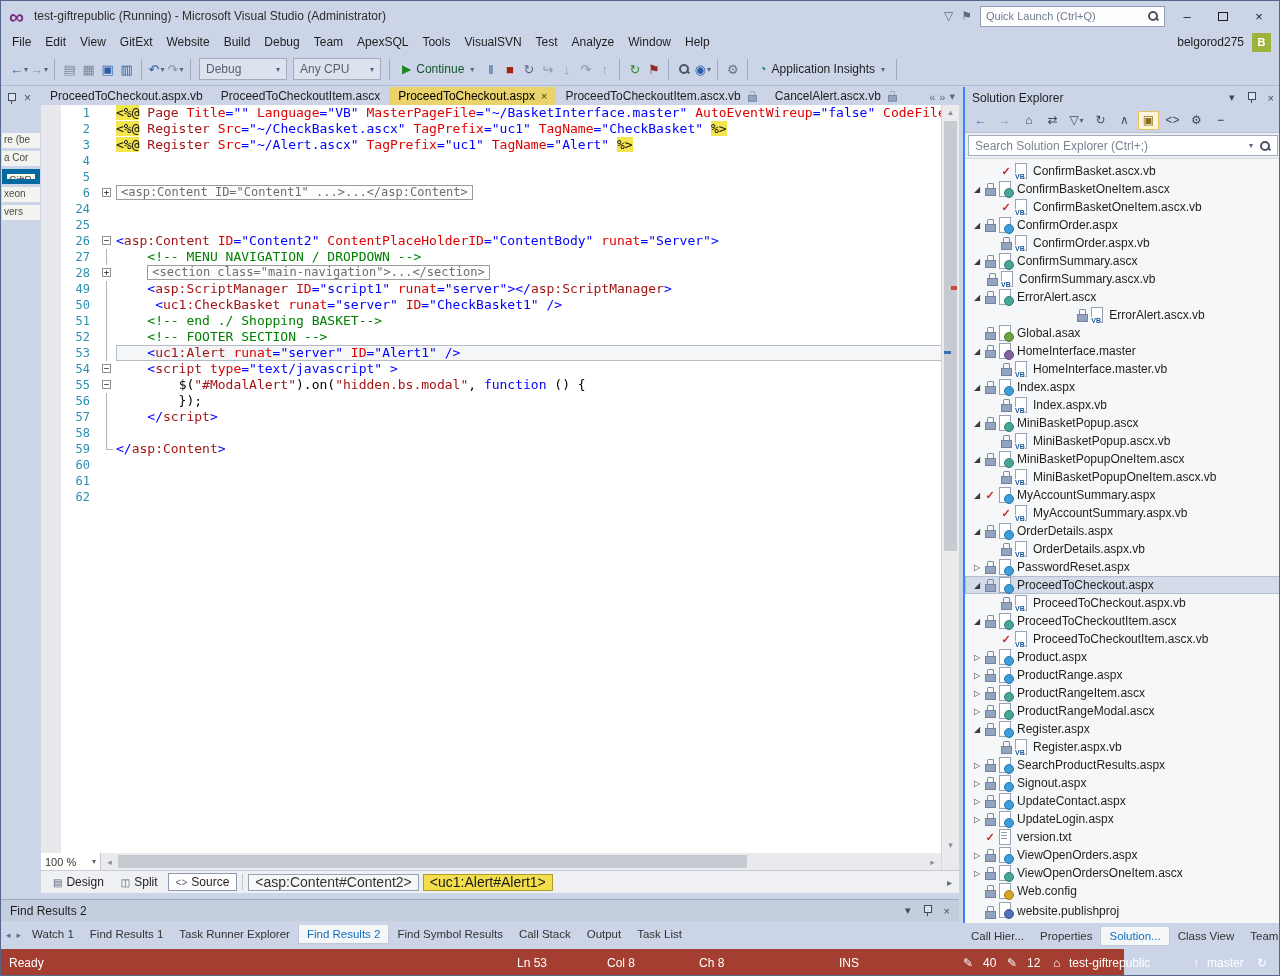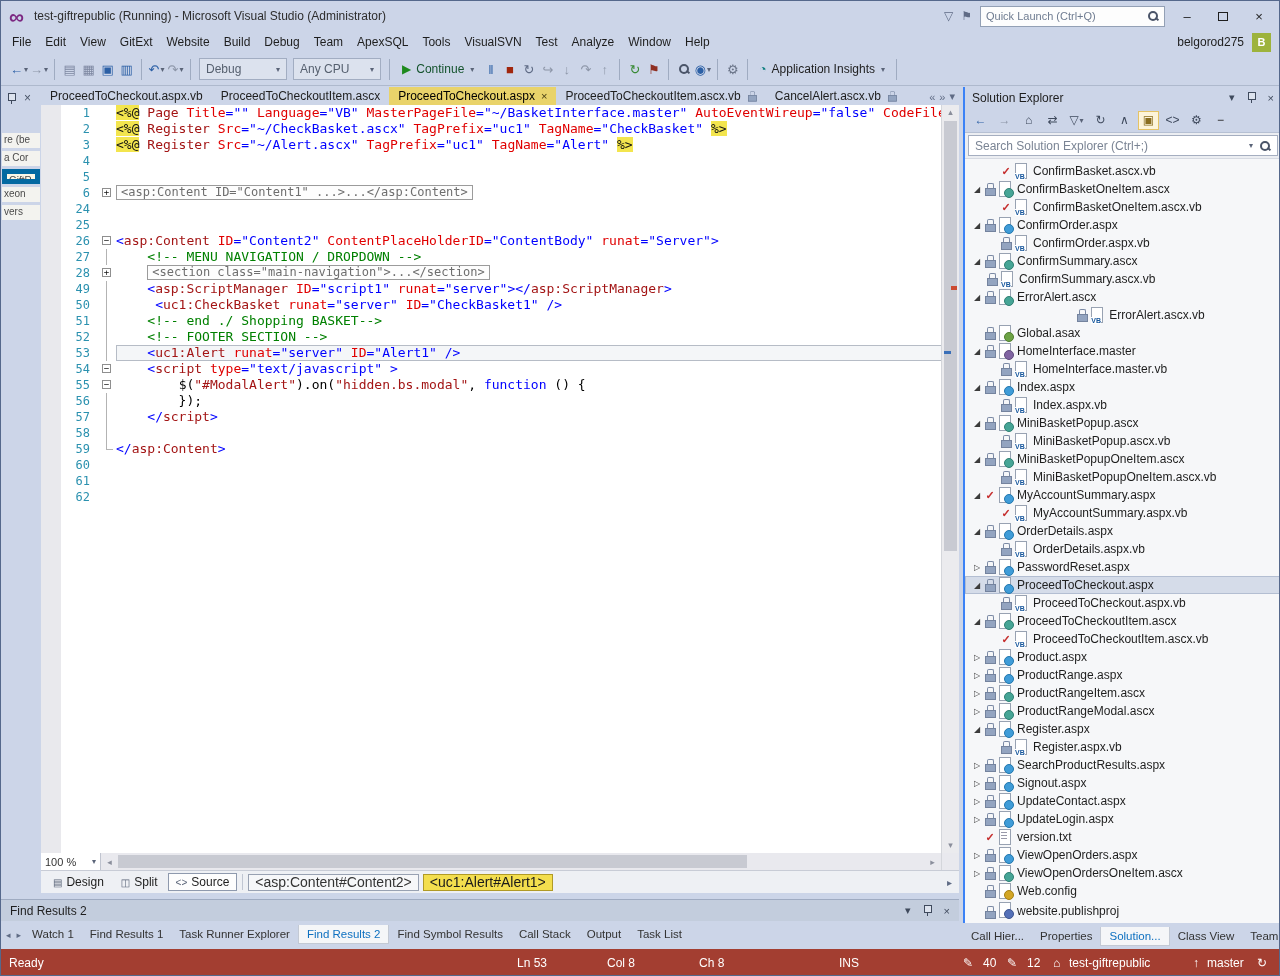--- a/index.html
+++ b/index.html
@@ -154,21 +154,21 @@
 .mag::before{content:"";position:absolute;left:1px;top:1px;width:6px;height:6px;border:2px solid #4a5468;border-radius:50%}
 .mag::after{content:"";position:absolute;left:8px;top:8px;width:4px;height:2px;background:#4a5468;transform:rotate(45deg)}
 .pin{width:11px;height:13px;position:relative;display:inline-block}
 .pin::before{content:"";position:absolute;left:2px;top:1px;width:6px;height:6px;border:1px solid #3f4a5d;background:#dde3ee}
 .pin::after{content:"";position:absolute;left:5px;top:8px;width:1px;height:4px;background:#3f4a5d}
 .lock{width:10px;height:12px;position:relative;display:inline-block}
 .lock::before{content:"";position:absolute;left:2px;top:0;width:5px;height:5px;border:1px solid #7b8aa5;border-bottom:none;border-radius:2px 2px 0 0}
 .lock::after{content:"";position:absolute;left:0;top:5px;width:9px;height:6px;background:#93a4c0;border:1px solid #74839e}
 
 
-.statusbar{position:absolute;left:0;top:948px;width:1280px;height:28px;background:#a33e31;color:#fff;font-size:12px}
+.statusbar{position:absolute;left:0;top:948px;width:1123px;height:28px;background:#a33e31;color:#fff;font-size:12px}
 .sbt{position:absolute;top:7px;white-space:nowrap}
 .sb-ready{left:8px}.sb-ln{left:516px}.sb-col{left:606px}.sb-ch{left:698px}.sb-ins{left:838px}
 .sb-i1{left:962px}.sb-v1{left:982px}.sb-i2{left:1006px}.sb-v2{left:1026px}
 .sb-i3{left:1052px}.sb-repo{left:1068px}.sb-i4{left:1192px}.sb-branch{left:1206px}.sb-i5{left:1256px}
 </style>
 </head>
 <body>
 
 <div id="root">
 

